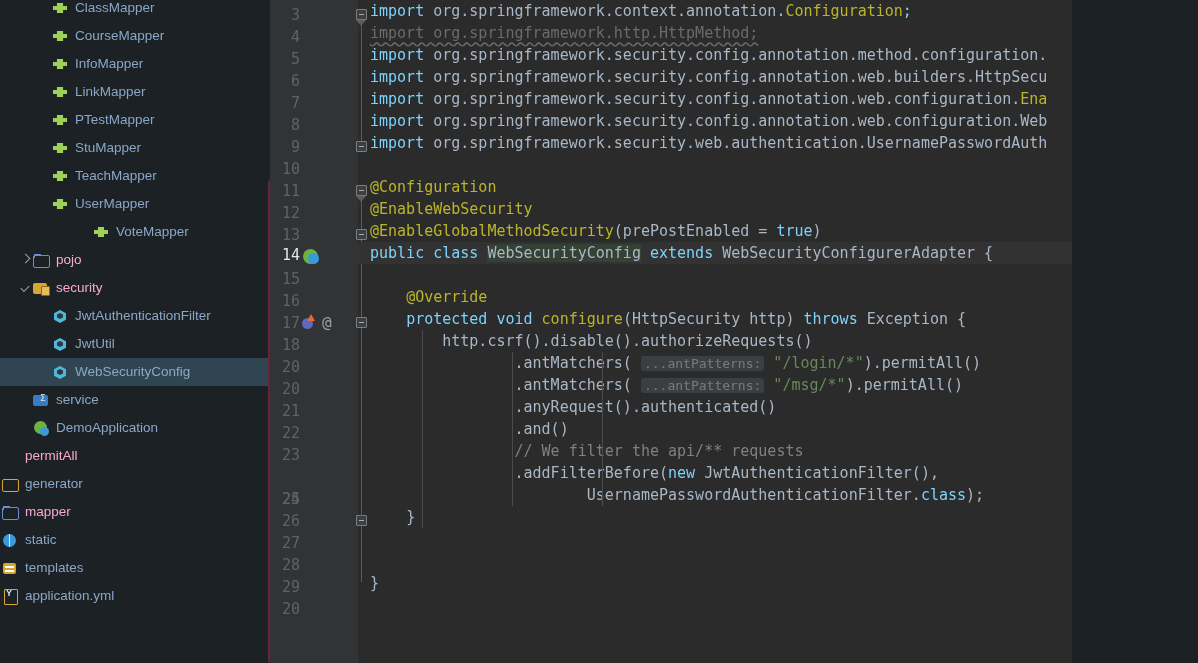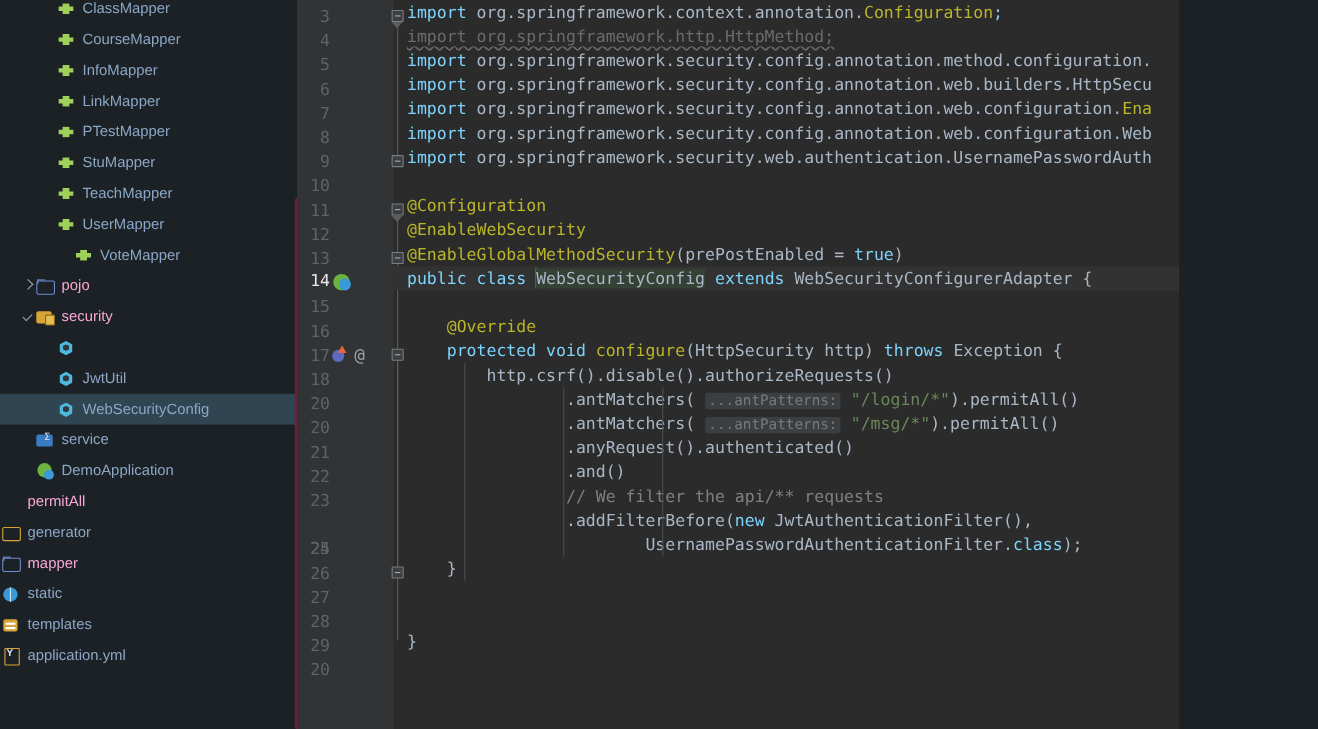--- a/index.html
+++ b/index.html
@@ -307,38 +307,39 @@
         <div class="tree-row" style="position: absolute; left: 0px; right: 0px; top: 162px;">
           <span class="arrow " style="margin-left: 38px;"></span>
           <span class="ico ico-mapper"></span>
           <span class="lbl c-blue">TeachMapper</span>
         </div>
         <div class="tree-row" style="position: absolute; left: 0px; right: 0px; top: 190px;">
           <span class="arrow " style="margin-left: 38px;"></span>
           <span class="ico ico-mapper"></span>
           <span class="lbl c-blue">UserMapper</span>
         </div>
-        <div class="tree-row" style="position: absolute; left: 16px; right: 0px; top: 218px;">
+        <div class="tree-row" style="position: absolute; left: 1px; right: 0px; top: 218px; padding-left: 40px;">
           <span class="arrow " style="margin-left: 38px;"></span>
           <span class="ico ico-mapper"></span>
           <span class="lbl c-blue">VoteMapper</span>
         </div>
         <div class="tree-row" style="position: absolute; left: 0px; right: 0px; top: 246px;">
           <span class="arrow right" style="margin-left: 19px;"></span>
           <span class="ico ico-folder"></span>
           <span class="lbl c-crimson">pojo</span>
         </div>
         <div class="tree-row" style="position: absolute; left: 0px; right: 0px; top: 274px;">
           <span class="arrow down" style="margin-left: 19px;"></span>
           <span class="ico ico-folder-sec"></span>
           <span class="lbl c-crimson">security</span>
         </div>
         <div class="tree-row" style="position: absolute; left: 0px; right: 0px; top: 302px;">
           <span class="arrow " style="margin-left: 38px;"></span>
           <span class="ico ico-class"></span>
+          <span class="lbl c-blue">JwtAuthenticationFilter</span>
         </div>
         <div class="tree-row" style="position: absolute; left: 0px; right: 0px; top: 330px;">
           <span class="arrow " style="margin-left: 38px;"></span>
           <span class="ico ico-class"></span>
           <span class="lbl c-blue">JwtUtil</span>
         </div>
         <div class="tree-row selected" style="position: absolute; left: 0px; right: 0px; top: 358px;">
           <span class="arrow " style="margin-left: 38px;"></span>
           <span class="ico ico-class"></span>
           <span class="lbl c-blue">WebSecurityConfig</span>

